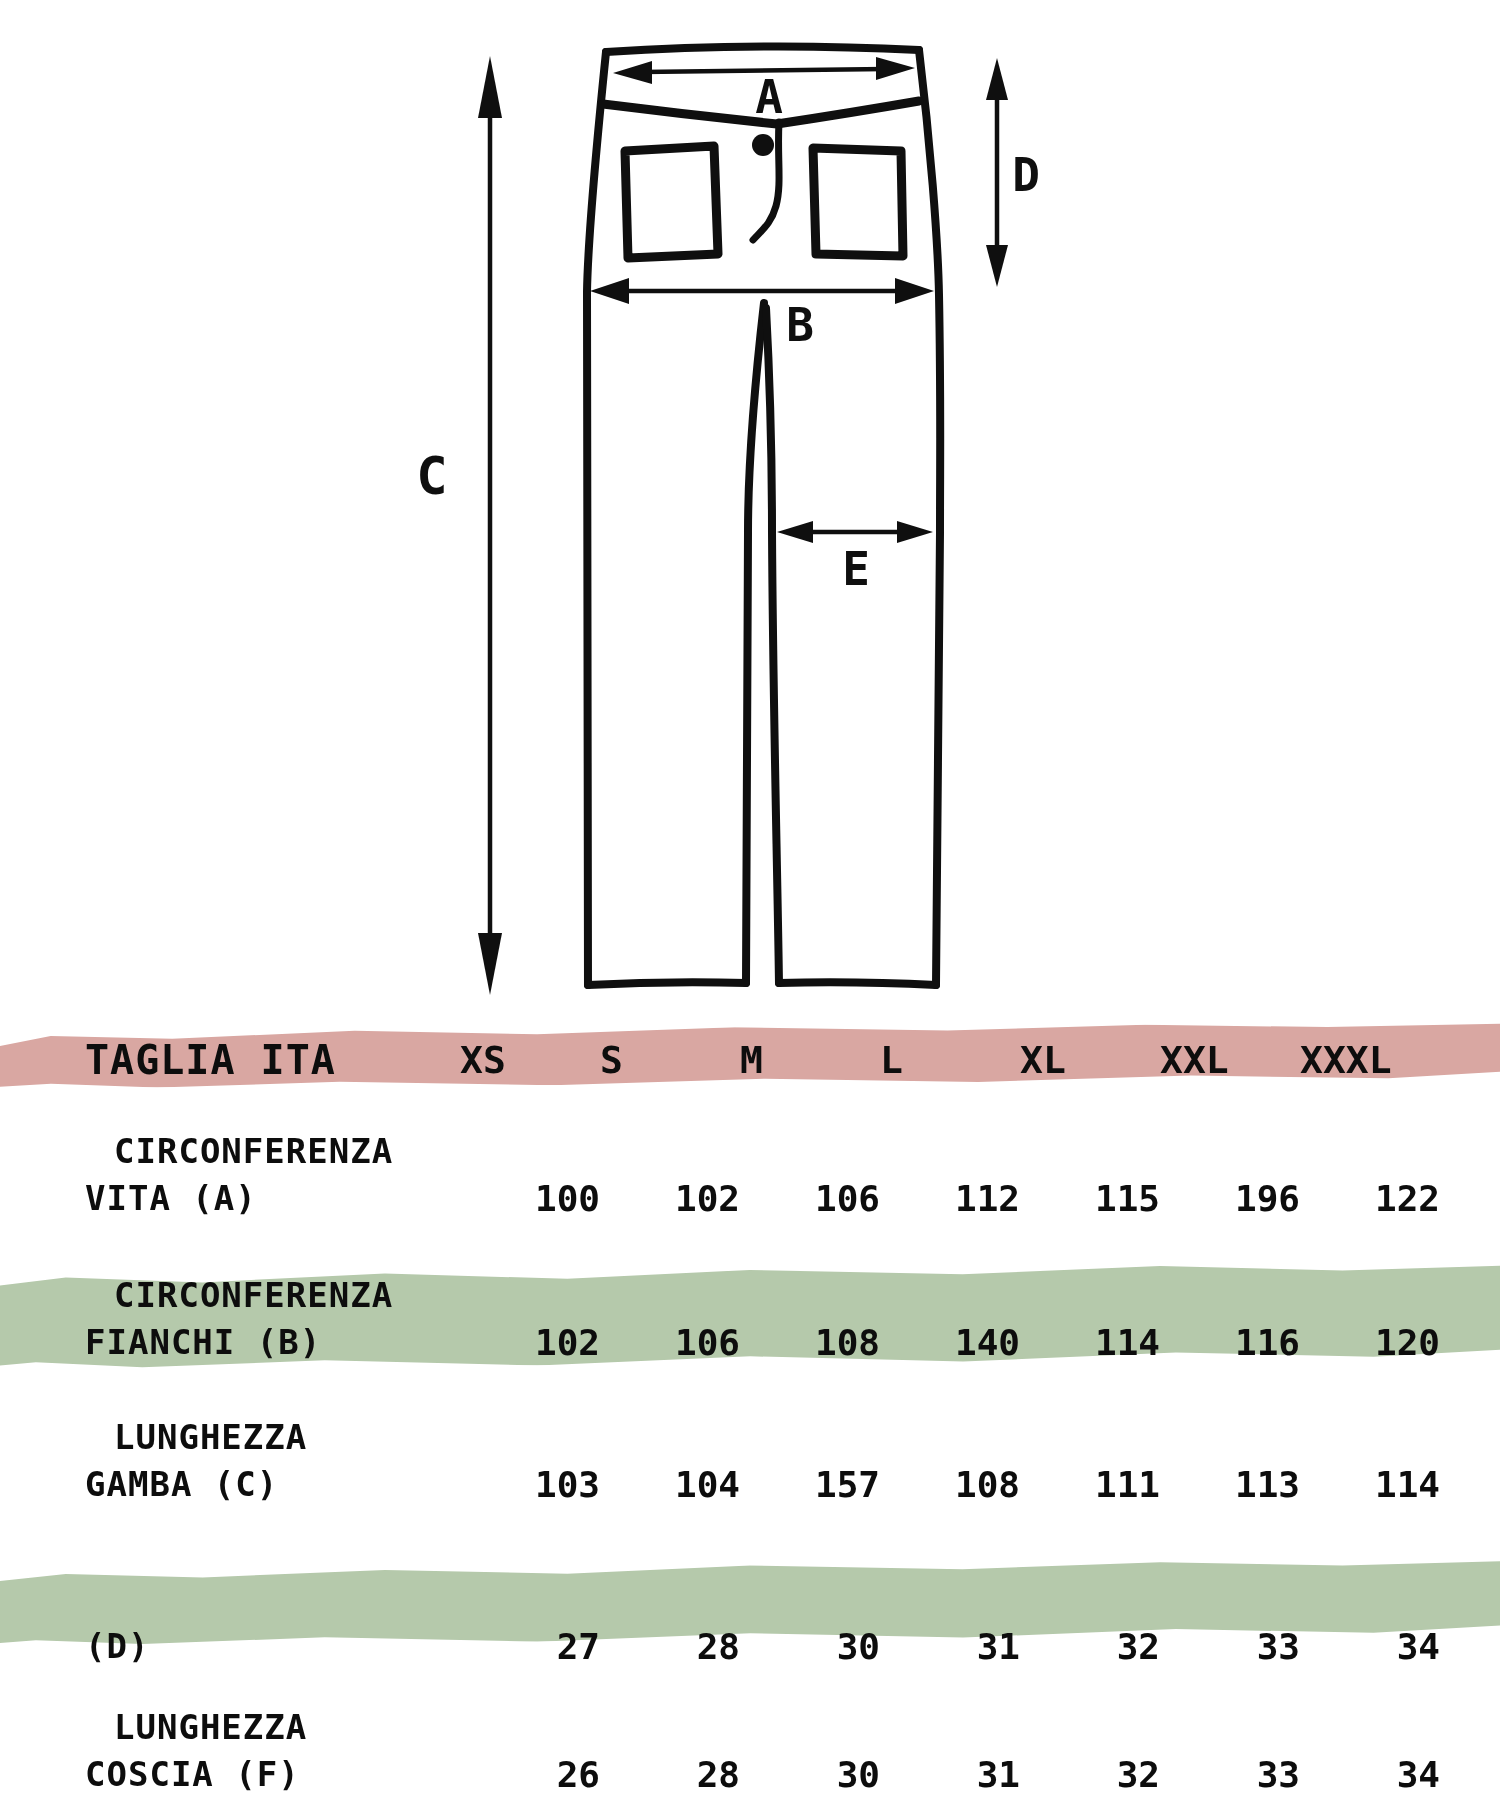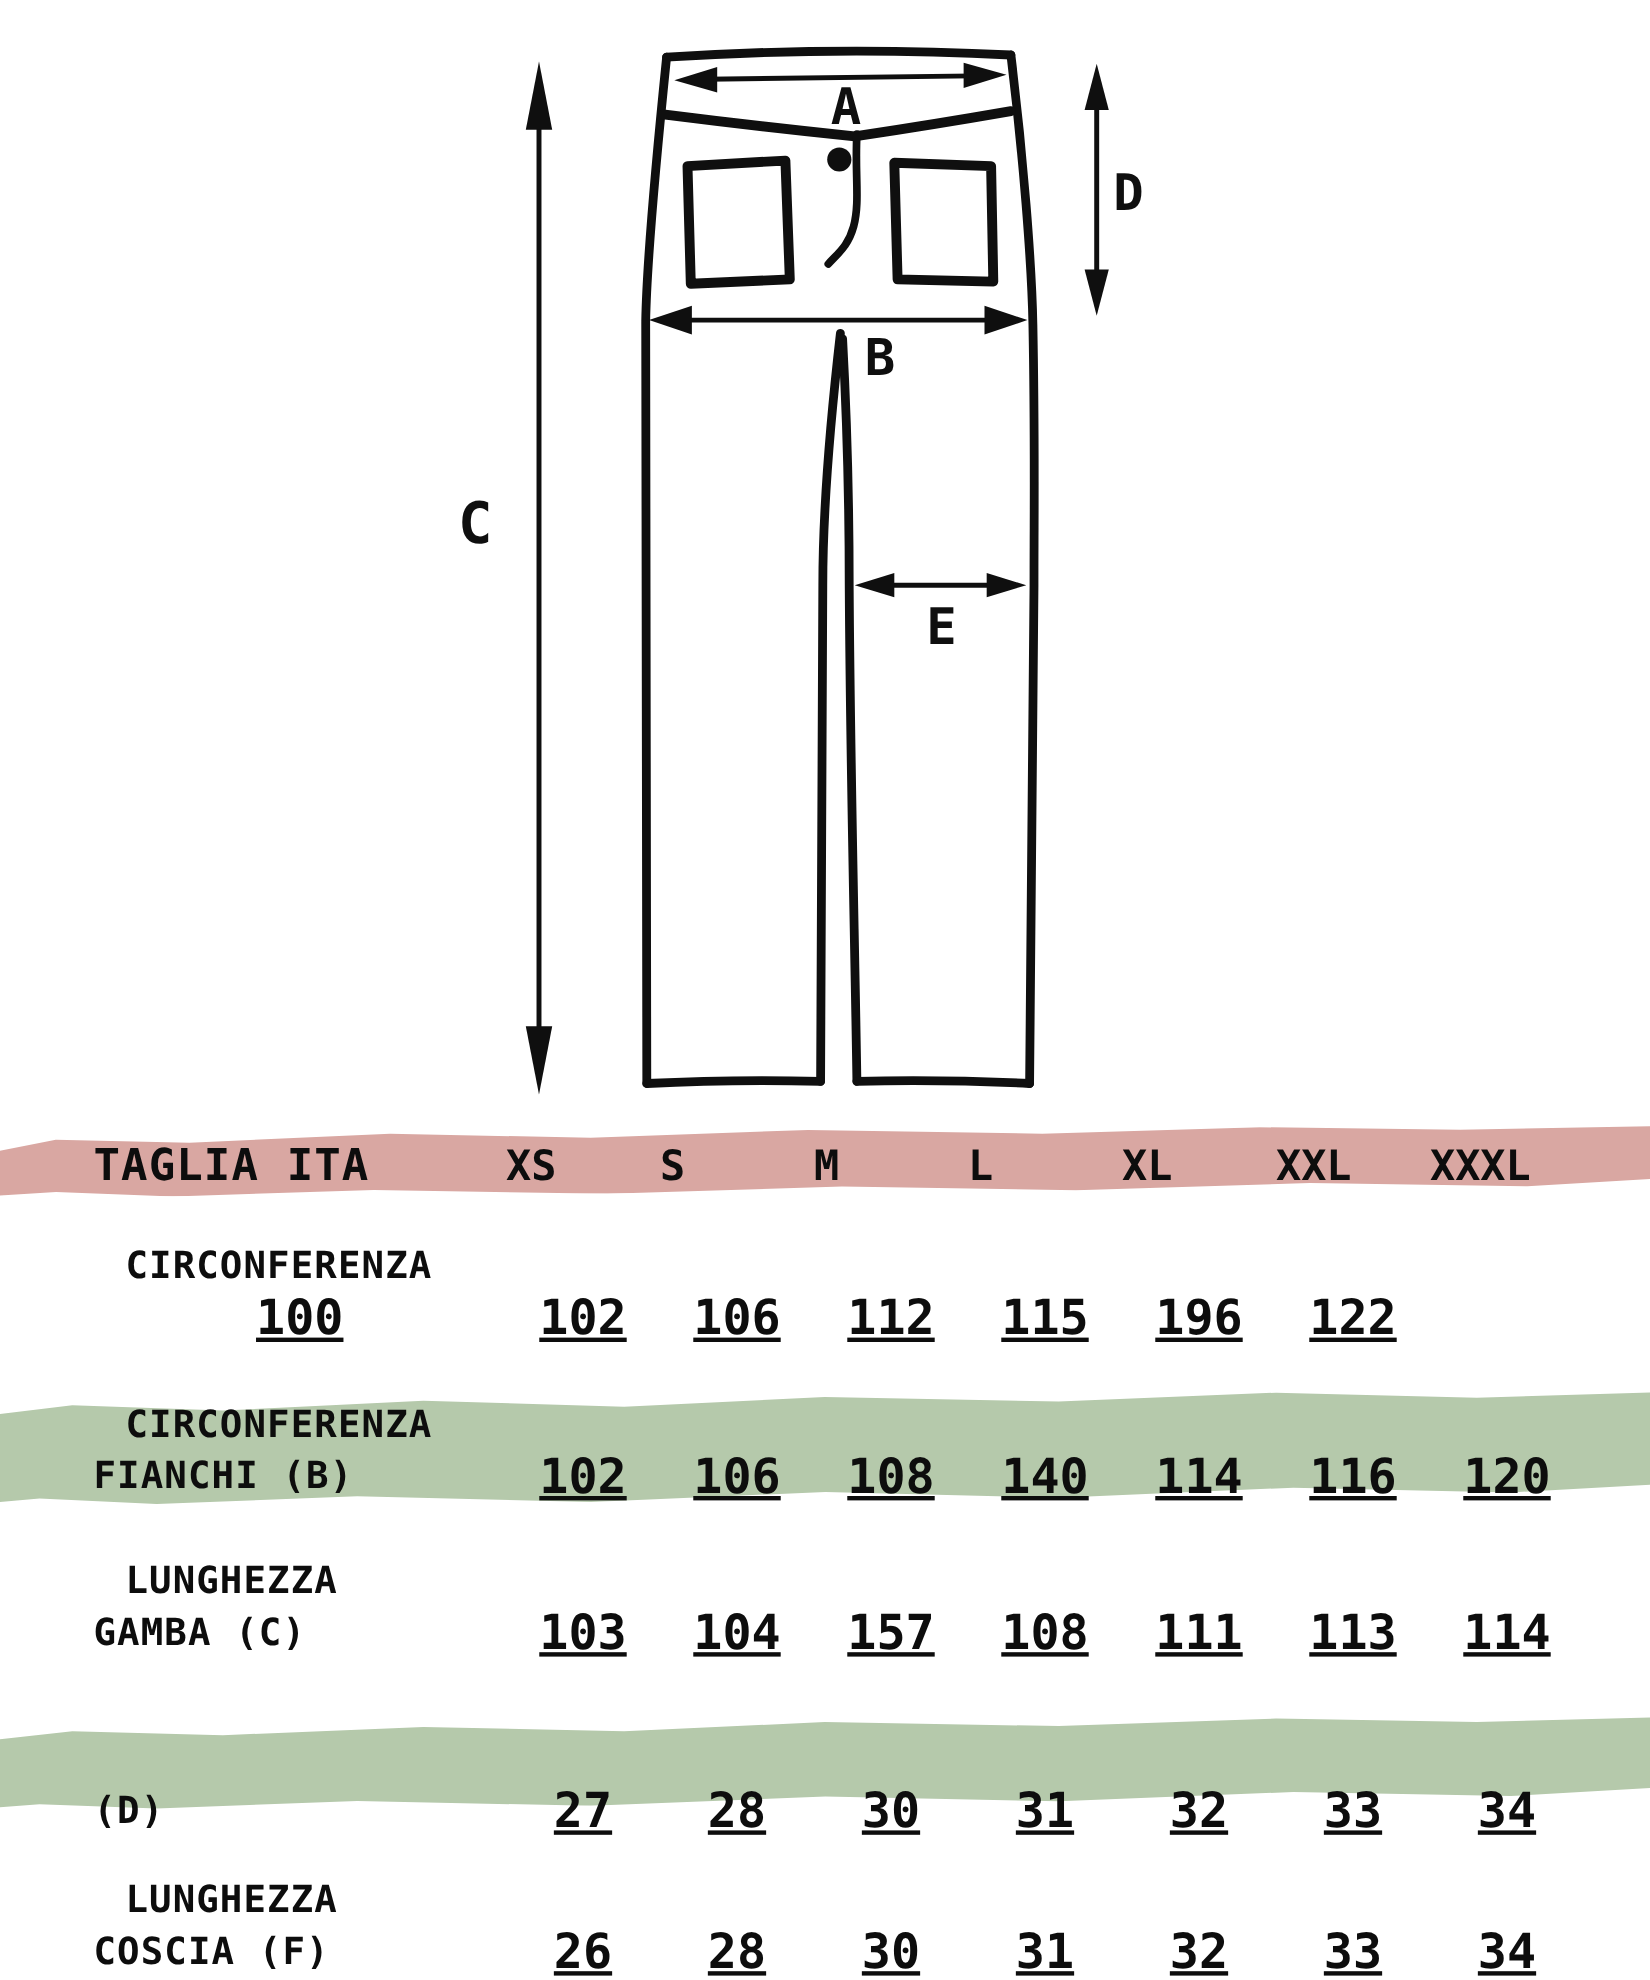--- a/index.html
+++ b/index.html
@@ -34,21 +34,21 @@
 
   
   .hrow,.trow{position:absolute;left:85px;display:grid;
     grid-template-columns:375px repeat(7,140px);}
   .hrow{top:1038px;grid-template-rows:44px;}
   .hrow .hlabel{font-size:40px;font-weight:bold;line-height:44px;letter-spacing:1px;}
   .hrow .hsize{font-size:38px;font-weight:bold;line-height:44px;}
   .trow{grid-template-rows:47px 47px;}
   .trow .l1{grid-column:1;grid-row:1;font-size:34px;font-weight:bold;line-height:47px;letter-spacing:1px;margin-left:29px;}
   .trow .l2{grid-column:1;grid-row:2;font-size:34px;font-weight:bold;line-height:47px;letter-spacing:1px;}
-  .trow .val{grid-row:2;font-size:44px;font-weight:bold;line-height:47px;text-align:center;text-decoration:underline;}
+  .trow .val{grid-row:2;font-size:36px;font-weight:bold;line-height:47px;text-align:right;}
   .row-a{top:1128px;} .row-b{top:1272px;} .row-c{top:1414px;} .row-d{top:1576px;} .row-f{top:1704px;}
 </style>
 </head>
 <body>
 
 <div class="diagram">
   <svg viewBox="0 0 1500 1010">
 
     <path class="ln" stroke-width="8" d="M606,52 Q760,42 919,50"></path>
     <path class="ln" stroke-width="8" d="M606,52 C597,140 588,235 587,292 L588,985"></path>
@@ -110,20 +110,21 @@
   <div class="hsize">S</div>
   <div class="hsize">M</div>
   <div class="hsize">L</div>
   <div class="hsize">XL</div>
   <div class="hsize">XXL</div>
   <div class="hsize">XXXL</div>
 </div>
 
 <div class="trow row-a">
   <div class="l1">CIRCONFERENZA</div>
+  <div class="l2">VITA (A)</div>
   <div class="val">100</div>
   <div class="val">102</div>
   <div class="val">106</div>
   <div class="val">112</div>
   <div class="val">115</div>
   <div class="val">196</div>
   <div class="val">122</div>
 </div>
 
 <div class="trow row-b">

